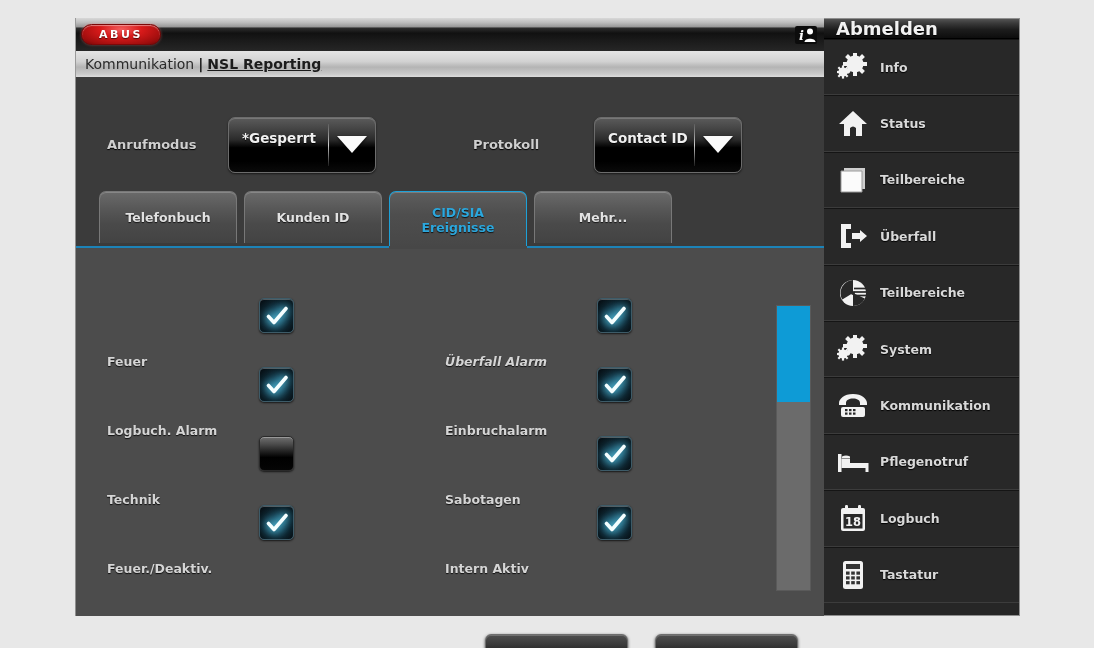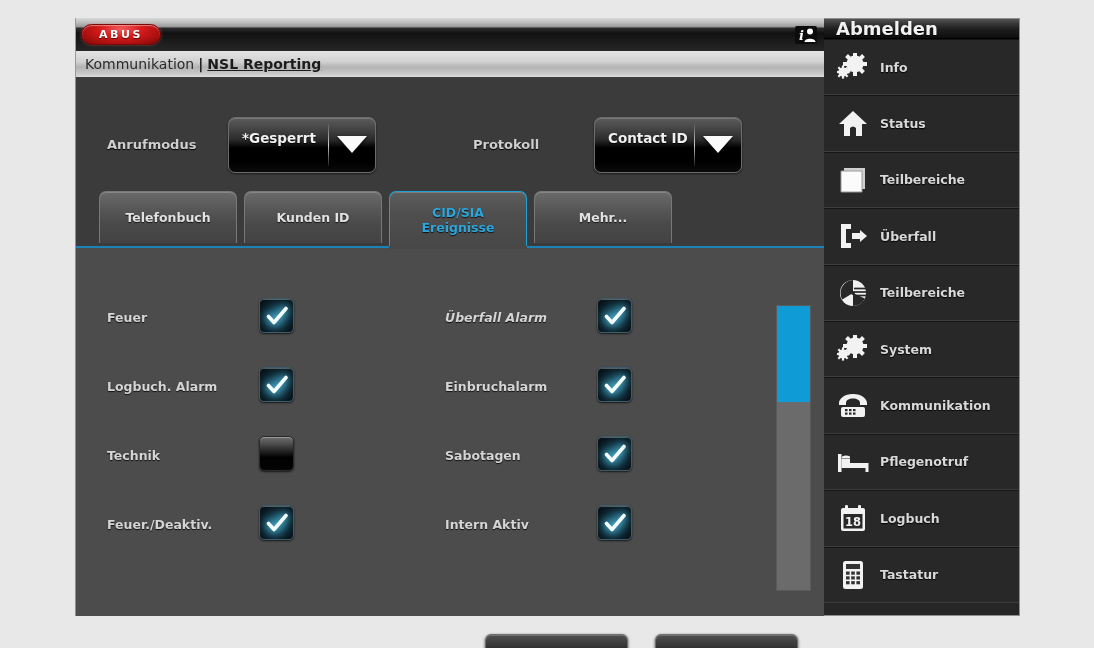--- a/index.html
+++ b/index.html
@@ -200,20 +200,21 @@
   }
 
   .cb-row { position: absolute; height: 46px; }
   .cb-label {
     position: absolute;
     color: #d5d5d5;
     font-size: 12.5px;
     font-weight: bold;
     text-shadow: 0 1px 1px rgba(0,0,0,.8);
     white-space: nowrap;
+    margin-top: 44px;
   }
   .checkbox {
     position: absolute;
     width: 35px; height: 35px;
     border-radius: 5px;
     border: 1px solid #2a2a2a;
     background: linear-gradient(to bottom, #6f6f6f 0%, #4b4b4b 22%, #1d1d1d 46%, #000 62%, #050505 100%);
     box-shadow: inset 0 1px 0 rgba(255,255,255,.3), 0 1px 2px rgba(0,0,0,.7);
     display: flex; align-items: center; justify-content: center;
     overflow: hidden;

